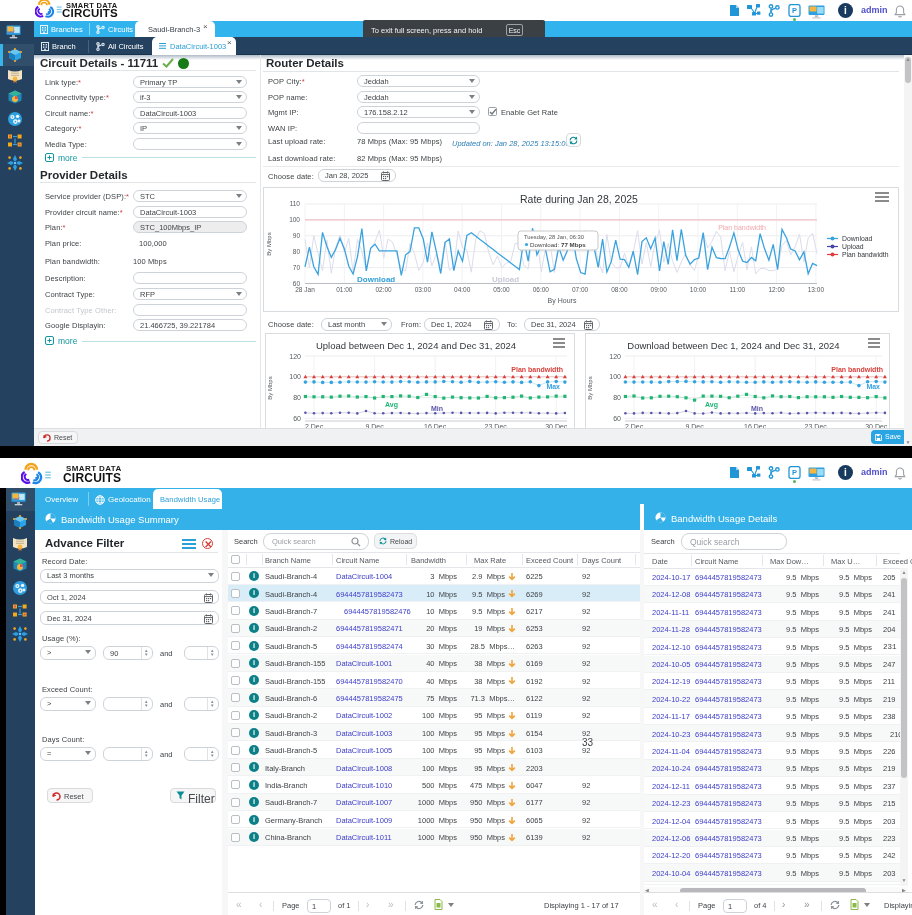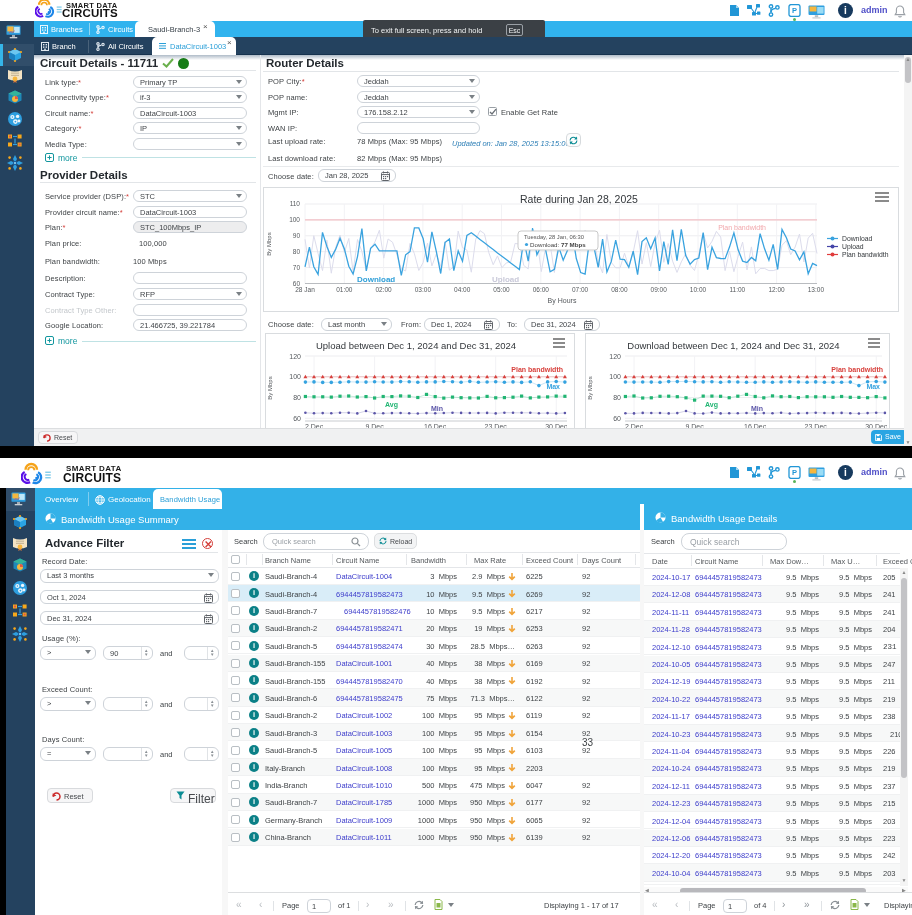--- a/index.html
+++ b/index.html
@@ -252,21 +252,21 @@
     <div class="abs lbl" style="left:139px;top:239px;color:#3f4346;font-size:7.5px;">100,000</div>
     <div class="abs lbl" style="left:45px;top:257px;color:#3f4346;font-size:7.5px;">Plan bandwidth:</div>
     <div class="abs lbl" style="left:133px;top:257px;color:#3f4346;font-size:7.5px;">100 Mbps</div>
     <div class="abs lbl" style="left:45px;top:273.5px;color:#3f4346;font-size:7.5px;">Description:</div>
     <div class="ctrl" style="left:133px;top:271.5px;width:114px;height:12px;background:#fff;color:#404448;"></div>
     <div class="abs lbl" style="left:45px;top:289.5px;color:#3f4346;font-size:7.5px;">Contract Type:</div>
     <div class="ctrl" style="left:133px;top:287.5px;width:114px;height:12px;background:#fff;color:#404448;">RFP</div>
     <div class="caret" style="left:236px;top:291.5px;"></div>
     <div class="abs lbl" style="left:45px;top:305.5px;color:#c3c7cb;font-size:7.5px;">Contract Type Other:</div>
     <div class="ctrl" style="left:133px;top:303.5px;width:114px;height:12px;background:#fff;color:#404448;"></div>
-    <div class="abs lbl" style="left:45px;top:321px;color:#3f4346;font-size:7.5px;">Google Location:</div>
+    <div class="abs lbl" style="left:45px;top:321px;color:#3f4346;font-size:7.5px;">Google Displayin:</div>
     <div class="ctrl" style="left:133px;top:319px;width:114px;height:12px;background:#fff;color:#404448;">21.466725, 39.221784</div>
     <svg class="abs" style="left:45px;top:336px" width="9" height="9" viewBox="0 0 9 9">
       <rect x="0.5" y="0.5" width="8" height="8" rx="1.5" fill="none" stroke="#11969e" stroke-width="1"></rect>
       <path d="M4.5 2.4 v4.2 M2.4 4.5 h4.2" stroke="#11969e" stroke-width="1"></path>
     </svg>
     <div class="abs" style="left:58px;top:336px;font-size:8.5px;color:#11969e;">more</div>
     <div class="abs" style="left:82px;top:340.5px;width:174px;height:1px;background:#bfe2e4;"></div>
     <div class="abs" style="left:260px;top:55px;width:1px;height:373px;background:#e4e6e9;"></div>
     <div class="abs sect" style="left:266px;top:57px;">Router Details</div>
     <div class="abs" style="left:263px;top:71px;width:636px;height:1px;background:#e2e5e8;"></div>
@@ -1177,21 +1177,21 @@
     <div class="abs" style="left:455px;top:780.9px;width:50px;text-align:right;font-size:7.5px;color:#3f4346;">475&nbsp;&nbsp;Mbps</div>
     <svg class="abs" style="left:508px;top:780.8px" width="8" height="9" viewBox="0 0 8 9">
       <path d="M4 1 V7.2 M1.2 4.6 L4 7.4 L6.8 4.6" stroke="#f0a43a" stroke-width="1.6" fill="none"></path>
     </svg>
     <div class="abs" style="left:526px;top:780.9px;font-size:7.5px;color:#3f4346;">6047</div>
     <div class="abs" style="left:582px;top:780.9px;font-size:7.5px;color:#3f4346;">92</div>
     <div class="abs" style="left:228px;top:793.7px;width:412px;height:17.4px;background:#f7f8f8;border-bottom:1px solid #f0f1f2;"></div>
     <div class="abs" style="left:231px;top:797.7px;width:9px;height:9px;border:1px solid #b9bfc4;border-radius:2px;background:#fff;"></div>
     <div class="abs" style="left:249px;top:797.2px;width:10px;height:10px;border-radius:6px;background:#0b8087;color:#fff;font-size:7.5px;font-weight:bold;text-align:center;line-height:10px;">i</div>
     <div class="abs" style="left:265px;top:798.3px;font-size:7.5px;color:#3f4346;">Saudi-Branch-7</div>
-    <div class="abs" style="left:336px;top:798.3px;font-size:7.5px;color:#3c3ccb;">DataCircuit-1785</div>
+    <div class="abs" style="left:336px;top:798.3px;font-size:7.5px;color:#3c3ccb;">DataCircuit-1007</div>
     <div class="abs" style="left:399px;top:798.3px;width:58px;text-align:right;font-size:7.5px;color:#3f4346;">1000&nbsp;&nbsp;Mbps</div>
     <div class="abs" style="left:455px;top:798.3px;width:50px;text-align:right;font-size:7.5px;color:#3f4346;">950&nbsp;&nbsp;Mbps</div>
     <svg class="abs" style="left:508px;top:798.2px" width="8" height="9" viewBox="0 0 8 9">
       <path d="M4 1 V7.2 M1.2 4.6 L4 7.4 L6.8 4.6" stroke="#f0a43a" stroke-width="1.6" fill="none"></path>
     </svg>
     <div class="abs" style="left:526px;top:798.3px;font-size:7.5px;color:#3f4346;">6177</div>
     <div class="abs" style="left:582px;top:798.3px;font-size:7.5px;color:#3f4346;">92</div>
     <div class="abs" style="left:228px;top:811.1px;width:412px;height:17.4px;background:#ffffff;border-bottom:1px solid #f0f1f2;"></div>
     <div class="abs" style="left:231px;top:815.1px;width:9px;height:9px;border:1px solid #b9bfc4;border-radius:2px;background:#fff;"></div>
     <div class="abs" style="left:249px;top:814.6px;width:10px;height:10px;border-radius:6px;background:#0b8087;color:#fff;font-size:7.5px;font-weight:bold;text-align:center;line-height:10px;">i</div>

